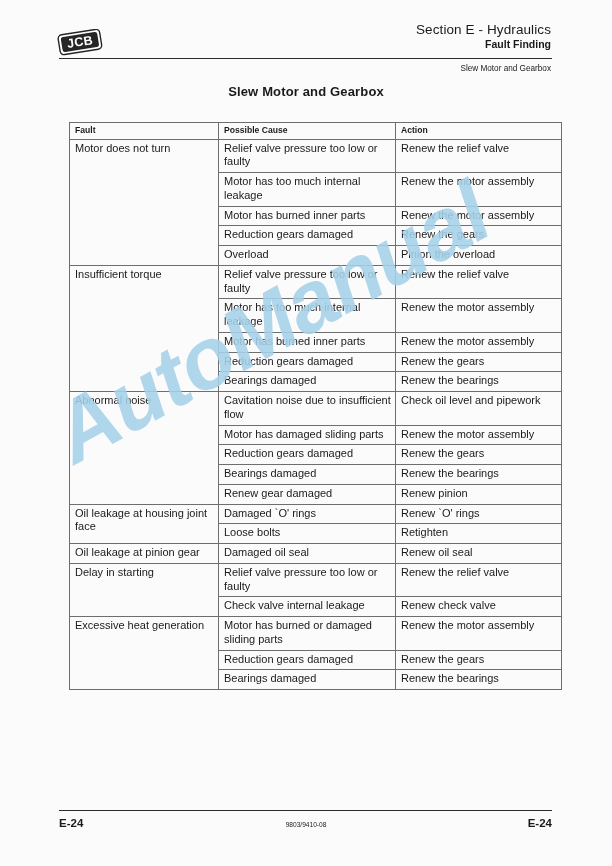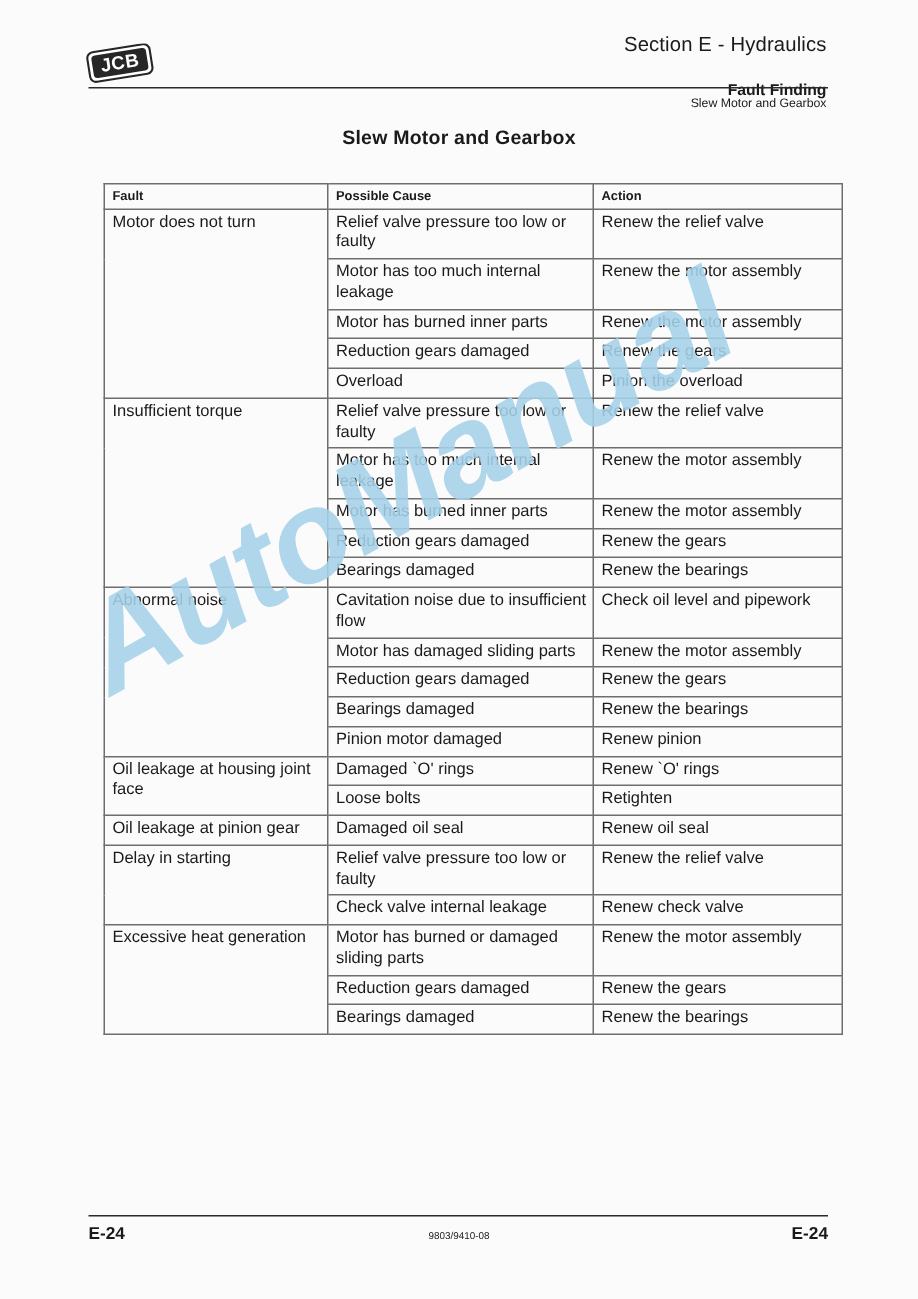--- a/index.html
+++ b/index.html
@@ -42,21 +42,21 @@
   }
   .head-section {
     font-size: 13.5px;
     font-weight: normal;
     letter-spacing: 0.1px;
     white-space: nowrap;
   }
   .head-sub {
     font-size: 10.5px;
     font-weight: bold;
-    margin-top: 18px;
+    margin-top: 2px;
     white-space: nowrap;
   }
   .head-rule {
     position: absolute;
     left: 59px;
     right: 60px;
     top: 58px;
     height: 0;
     border-top: 1.2px solid #2b2b2b;
   }
@@ -242,21 +242,21 @@
           </tr>
           <tr>
             <td>Reduction gears damaged</td>
             <td>Renew the gears</td>
           </tr>
           <tr>
             <td>Bearings damaged</td>
             <td>Renew the bearings</td>
           </tr>
           <tr>
-            <td>Pinion motor damaged</td>
+            <td>Renew gear damaged</td>
             <td>Renew pinion</td>
           </tr>
           <tr>
             <td class="fault-cell" rowspan="2">Oil leakage at housing joint face</td>
             <td>Damaged `O' rings</td>
             <td>Renew `O' rings</td>
           </tr>
           <tr>
             <td>Loose bolts</td>
             <td>Retighten</td>

